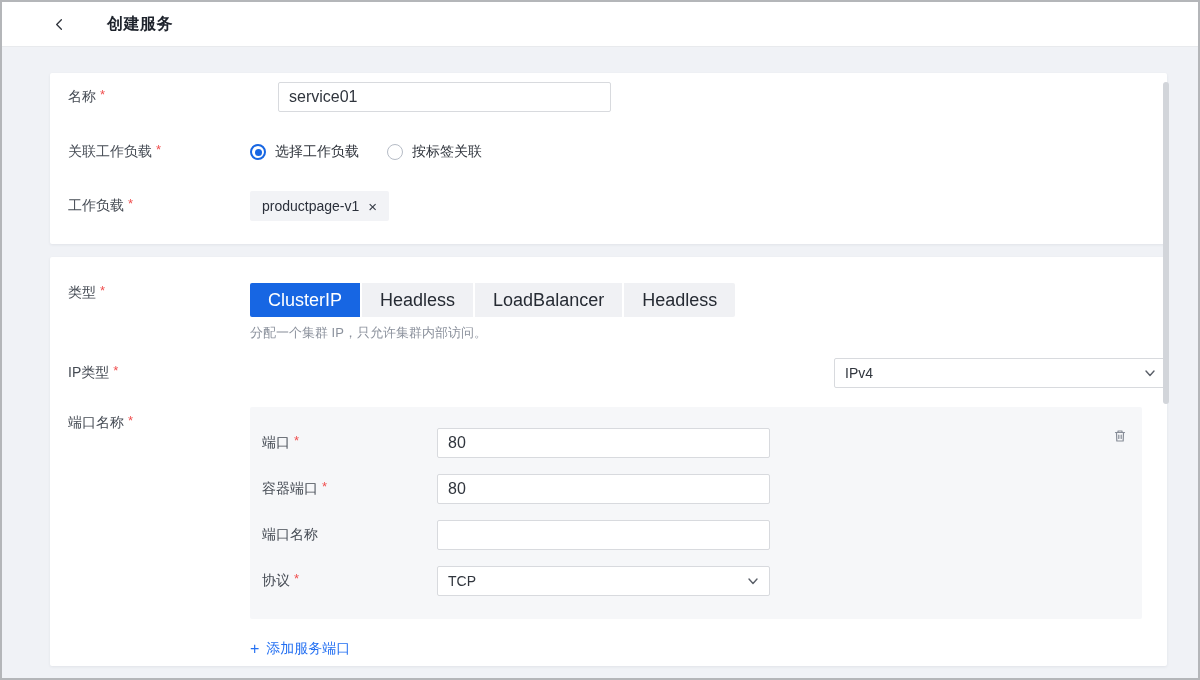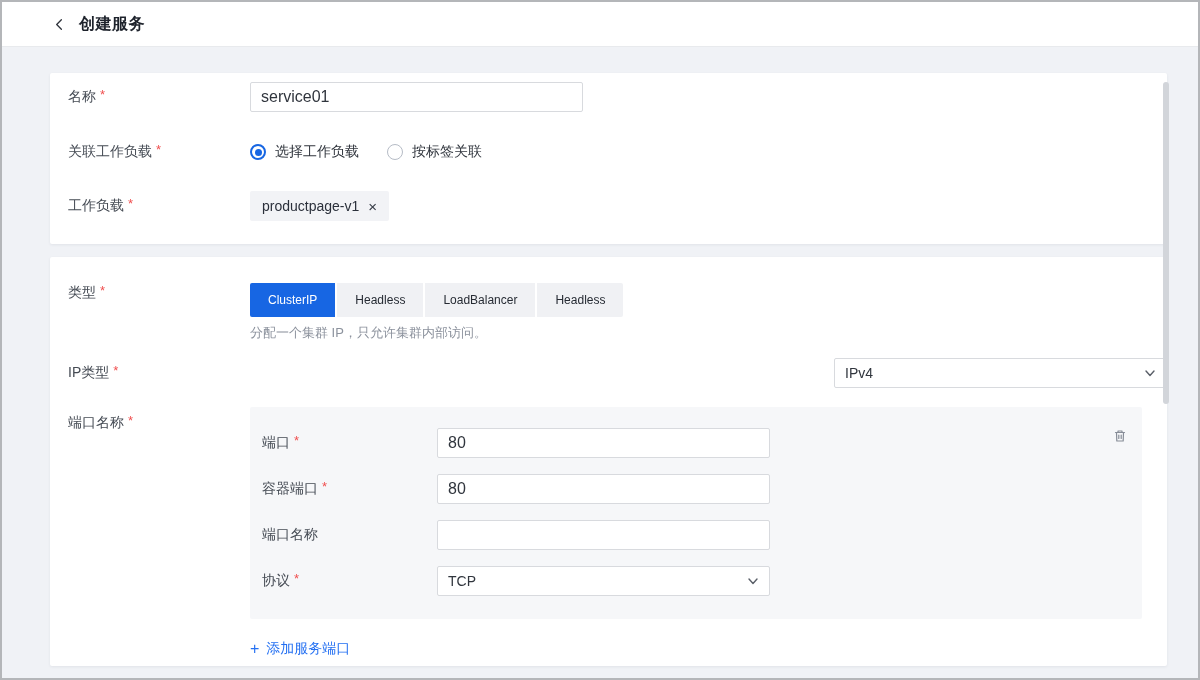--- a/index.html
+++ b/index.html
@@ -15,20 +15,21 @@
   }
 
   
   .header {
     height: 45px;
     background: #ffffff;
     border-bottom: 1px solid #e8eaed;
     display: flex;
     align-items: center;
     padding-left: 50px;
+    gap: 28px;
   }
   .back-btn {
     display: flex; align-items: center;
     cursor: pointer;
     margin-right: 12px;
   }
   .page-title {
     font-size: 16px;
     font-weight: 600;
     color: #1d222b;
@@ -48,21 +49,21 @@
 
   .row { display: flex; align-items: center; }
   .row.top { align-items: flex-start; }
   .flabel {
     width: 182px;
     flex: 0 0 182px;
     color: #454b54;
   }
   .req { color: #f04f4f; margin-left: 4px; font-size: 13px; position: relative; top: -2px; }
 
-  .r-name { margin-bottom: 25px; }
+  .r-name { margin-bottom: 25px; gap: 28px; }
   .r-rel  { margin-bottom: 24px; height: 30px; }
 
   
   .tinput {
     width: 333px; height: 30px;
     border: 1px solid #d8dade;
     border-radius: 2px;
     padding: 0 10px;
     font-size: 16px;
     color: #30353d;
@@ -109,21 +110,21 @@
   
   .btn-group { display: flex; }
   .tbtn {
     height: 34px;
     padding: 16px 18px;
     display: flex; align-items: center; justify-content: center;
     background: #f0f1f4;
     color: #262b33;
     cursor: pointer;
     margin-right: 2px;
-    font-size: 12px;
+    font-size: 18px;
   }
   .tbtn:first-child { border-radius: 2px 0 0 2px; }
   .tbtn:last-child  { border-radius: 0 2px 2px 0; margin-right: 0; }
   .tbtn.active { background: #1766e3; color: #ffffff; }
   .hint { margin-top: 7px; font-size: 13px; color: #8c929d; height: 18px; line-height: 18px; }
 
   .r-iptype { margin-top: 16px; height: 30px; justify-content: space-between; }
 
   
   .r-ports { margin-top: 19px; }

